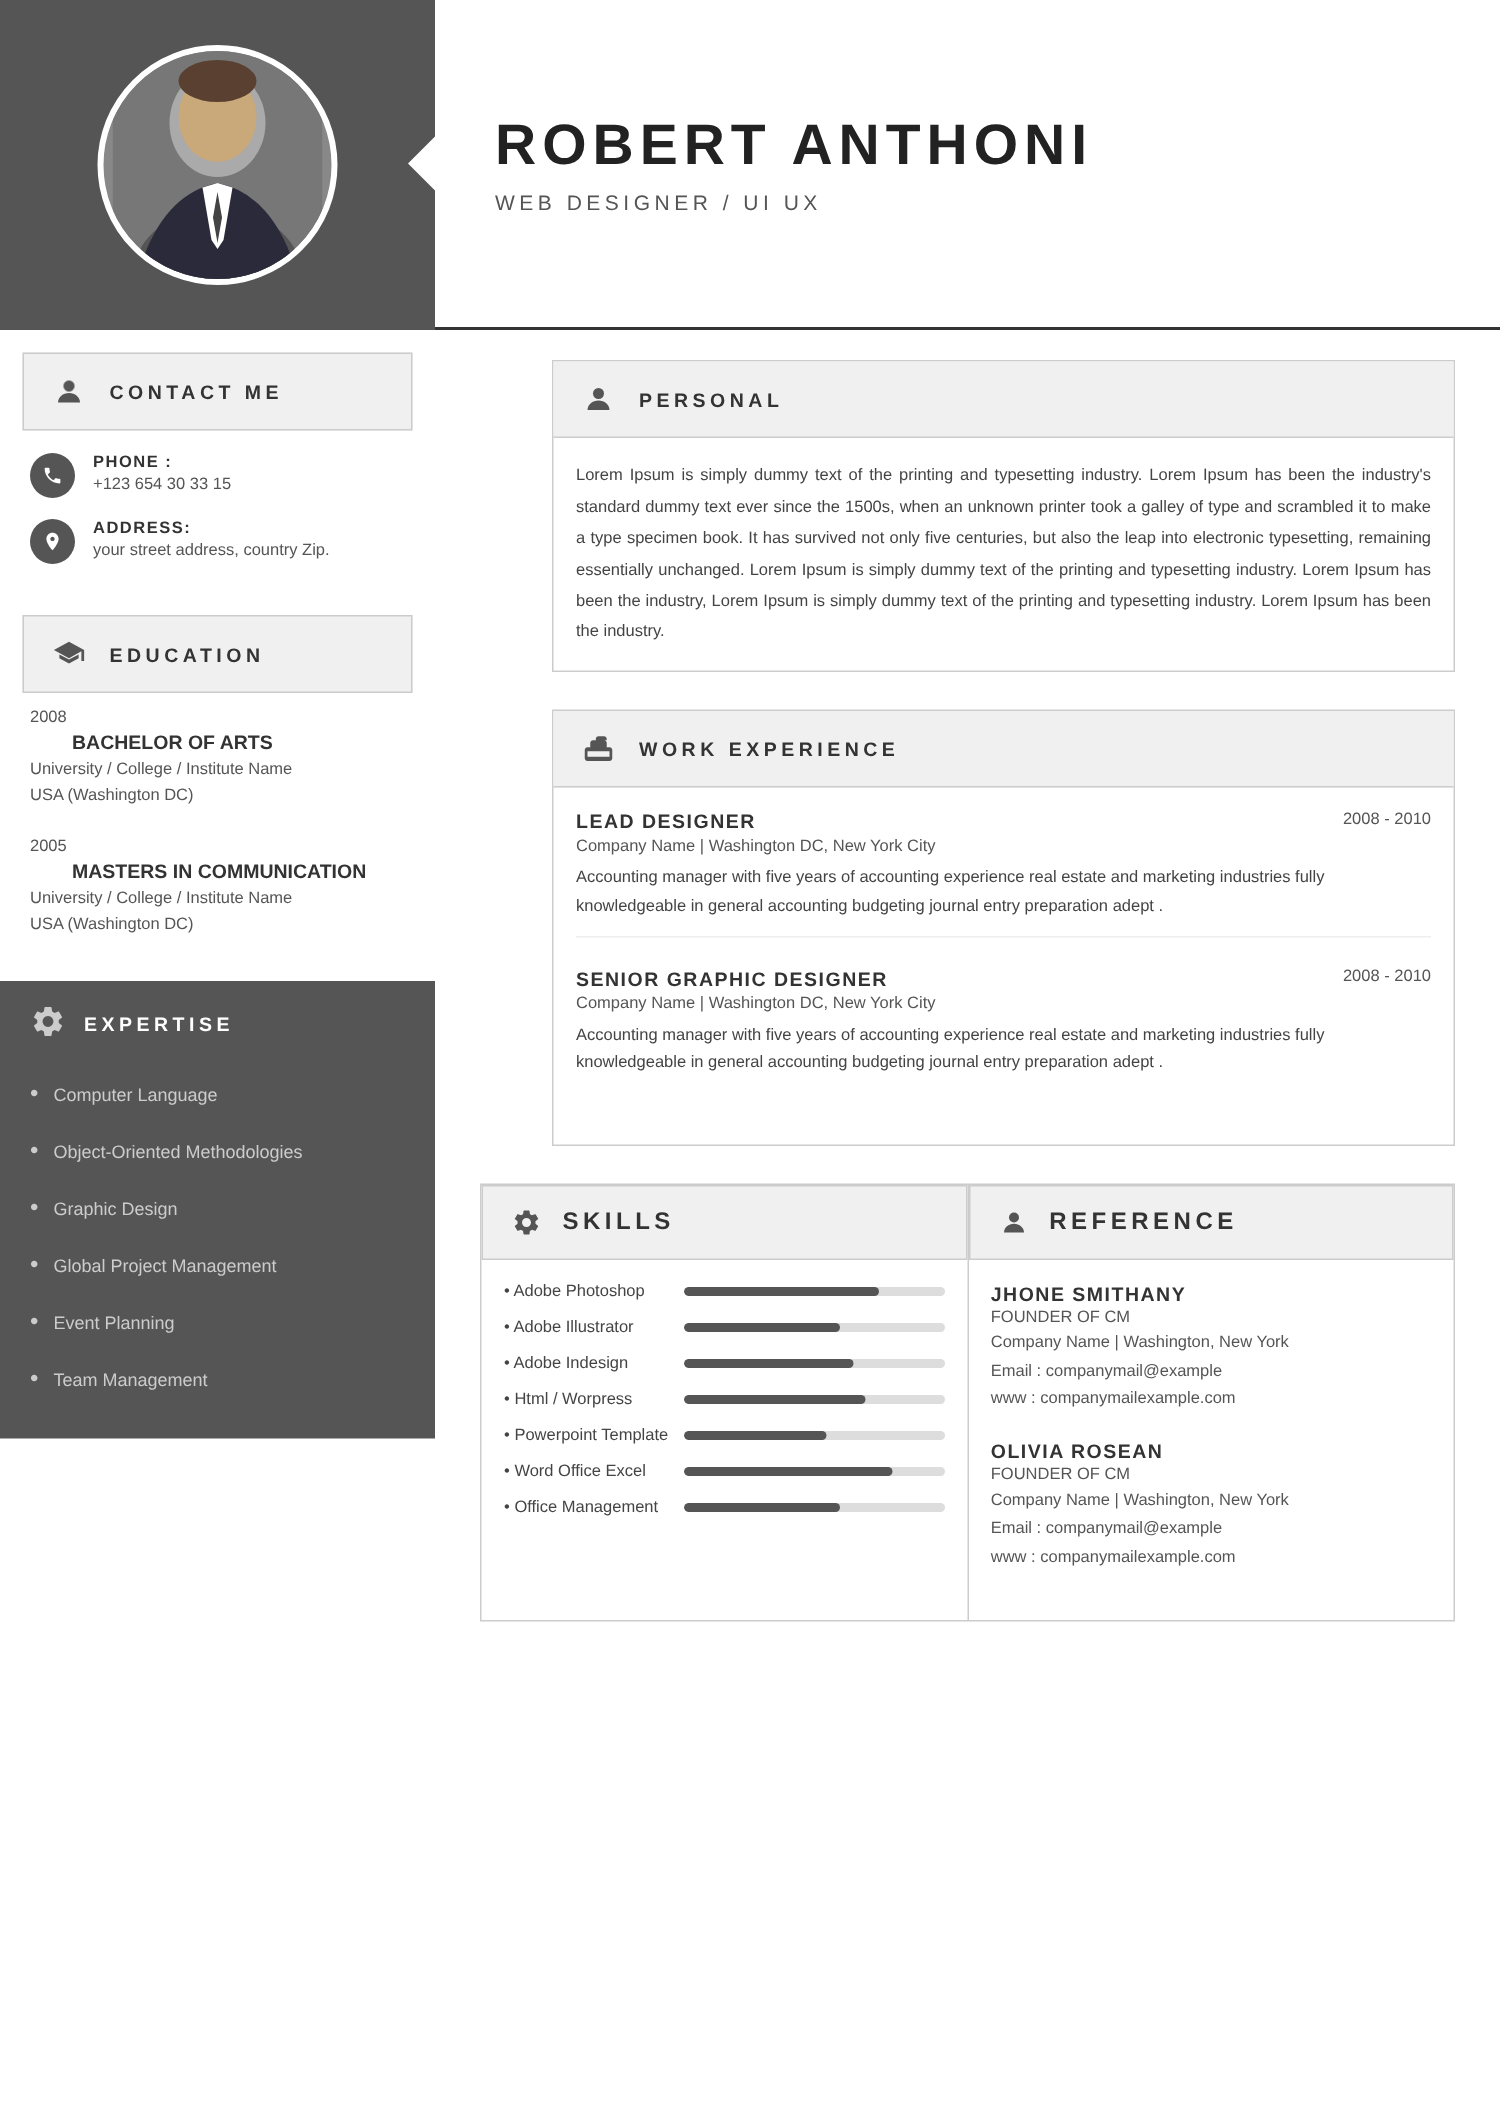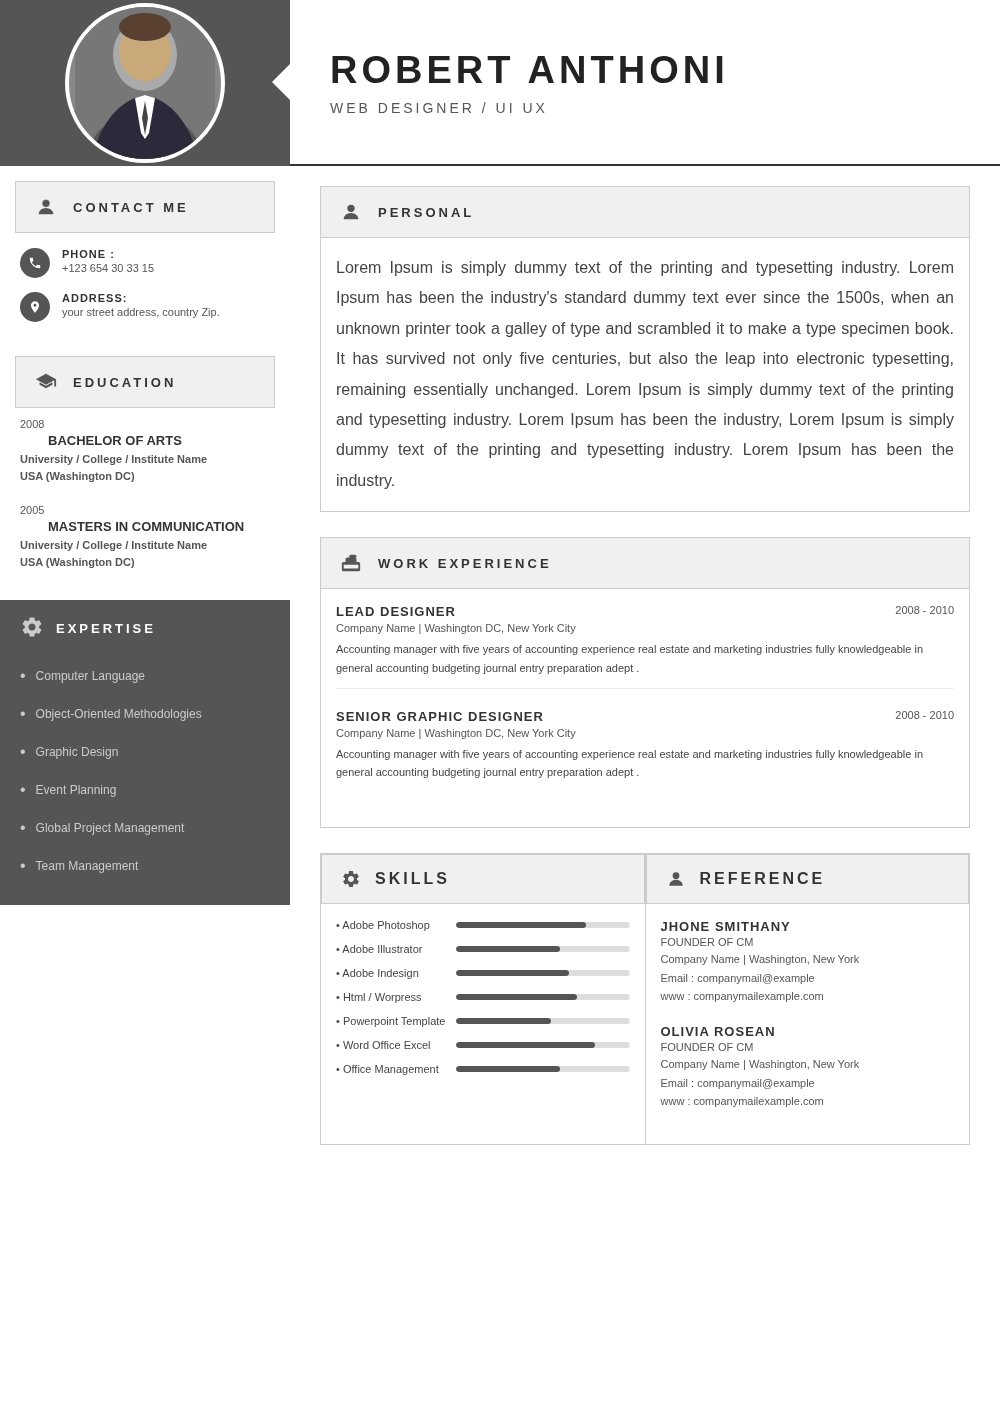--- a/index.html
+++ b/index.html
@@ -8,21 +8,21 @@
       width: 1000px;
       min-height: 1414px;
       background: #fff;
       color: #333;
       font-size: 13px;
     }
 
     
     .header {
       display: flex;
-      height: 166px;
+      height: 220px;
       background: #fff;
     }
     .header-left {
       width: 290px;
       background: #555;
       display: flex;
       align-items: center;
       justify-content: center;
       flex-shrink: 0;
     }
@@ -165,21 +165,20 @@
       font-size: 13px;
       font-weight: 700;
       text-transform: uppercase;
       margin-bottom: 3px;
       margin-left: 28px;
     }
     .edu-school {
       font-size: 11px;
       color: #555;
       line-height: 1.5;
-      font-weight: bold;
     }
 
     
     .expertise-list {
       list-style: none;
       padding: 0;
     }
     .expertise-list li {
       padding: 10px 0;
       font-size: 12px;
@@ -199,30 +198,31 @@
       background: #555;
       padding: 15px 20px 20px;
       margin-top: 0;
     }
 
     
     .content-section {
       margin-bottom: 25px;
       border: 1.5px solid #ccc;
       padding: 15px;
+      margin-left: 48px;
     }
     .content-section .section-header {
       margin: -15px -15px 15px -15px;
       border: none;
       border-bottom: 1.5px solid #ccc;
       background: #f0f0f0;
     }
 
     .personal-text {
-      font-size: 16px;
+      font-size: 11px;
       line-height: 1.9;
       color: #444;
       text-align: justify;
     }
 
     
     .work-item {
       margin-bottom: 20px;
       padding-bottom: 10px;
       border-bottom: 1px solid #eee;
@@ -465,22 +465,22 @@
           <svg width="24" height="24" viewBox="0 0 24 24" fill="#ccc">
               <path d="M19.14 12.94c.04-.3.06-.61.06-.94 0-.32-.02-.64-.07-.94l2.03-1.58c.18-.14.23-.41.12-.61l-1.92-3.32c-.12-.22-.37-.29-.59-.22l-2.39.96c-.5-.38-1.03-.7-1.62-.94l-.36-2.54c-.04-.24-.24-.41-.48-.41h-3.84c-.24 0-.43.17-.47.41l-.36 2.54c-.59.24-1.13.57-1.62.94l-2.39-.96c-.22-.08-.47 0-.59.22L2.74 8.87c-.12.21-.08.47.12.61l2.03 1.58c-.05.3-.09.63-.09.94s.02.64.07.94l-2.03 1.58c-.18.14-.23.41-.12.61l1.92 3.32c.12.22.37.29.59.22l2.39-.96c.5.38 1.03.7 1.62.94l.36 2.54c.05.24.24.41.48.41h3.84c.24 0 .44-.17.47-.41l.36-2.54c.59-.24 1.13-.56 1.62-.94l2.39.96c.22.08.47 0 .59-.22l1.92-3.32c.12-.22.07-.47-.12-.61l-2.01-1.58zM12 15.6c-1.98 0-3.6-1.62-3.6-3.6s1.62-3.6 3.6-3.6 3.6 1.62 3.6 3.6-1.62 3.6-3.6 3.6z"></path>
             </svg>
         </div>
         <h2 style="color:#fff;font-size:13px;letter-spacing:3px;font-weight:700;text-transform:uppercase;">EXPERTISE</h2>
       </div>
       <ul class="expertise-list">
         <li>Computer Language</li>
         <li>Object-Oriented Methodologies</li>
         <li>Graphic Design</li>
+        <li>Global Project Management</li>
         <li>Event Planning</li>
-        <li>Global Project Management</li>
         <li>Team Management</li>
       </ul>
     </div>
 
   </div>
 
   <div class="content">
 
     <div class="content-section">
       <div class="section-header">

